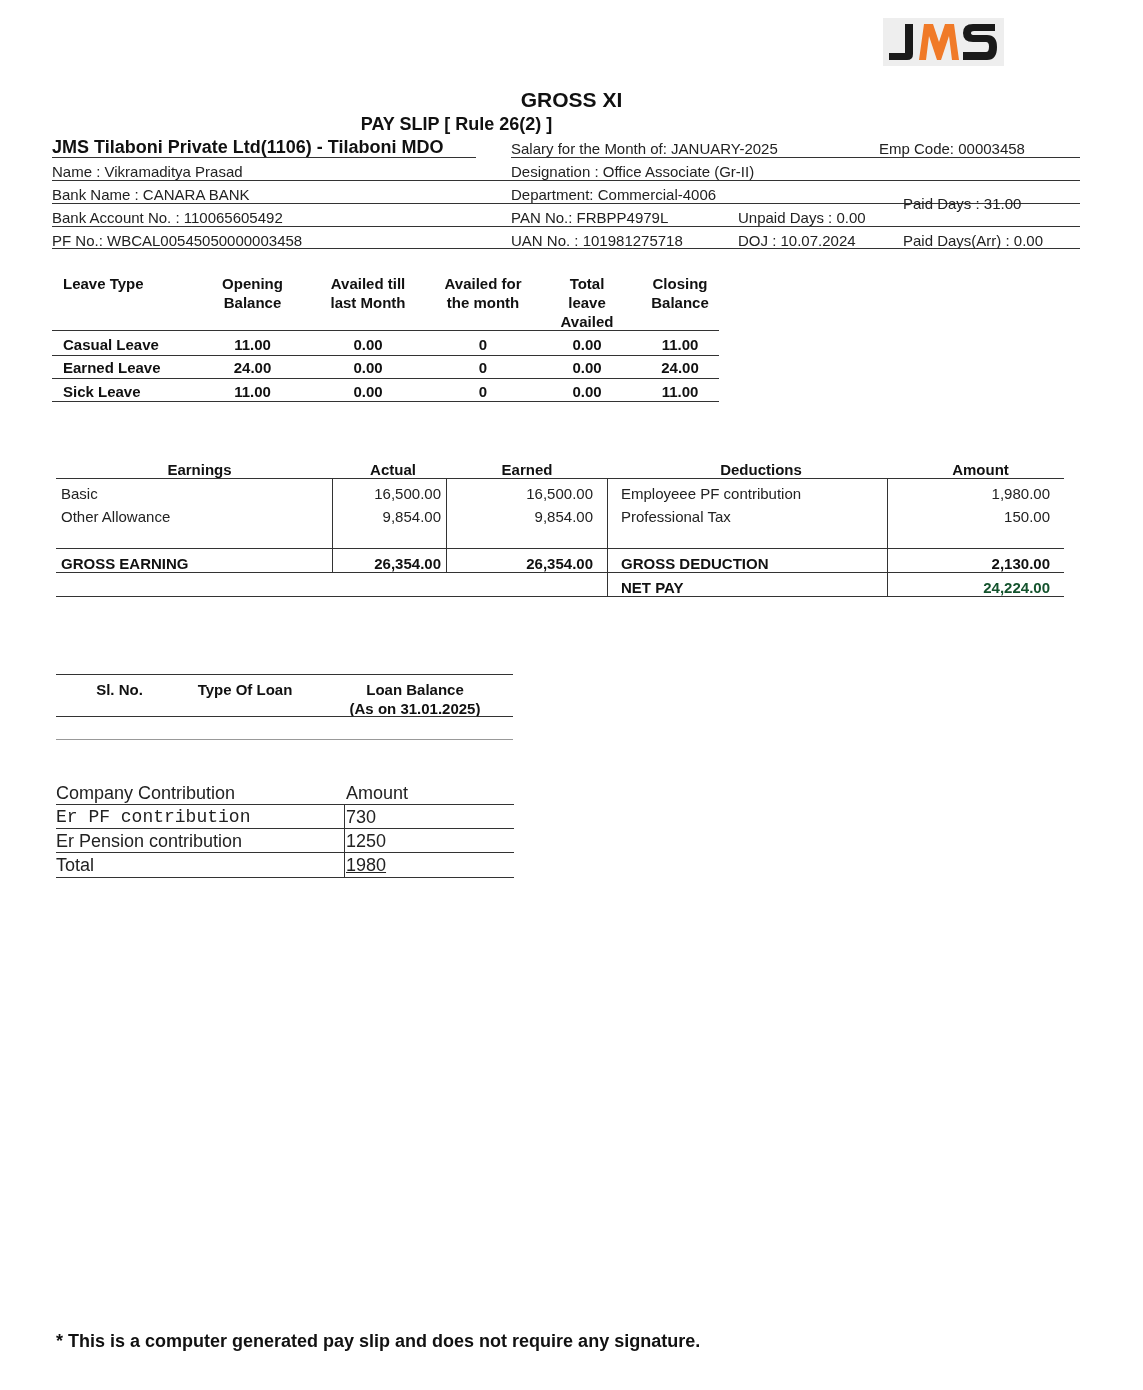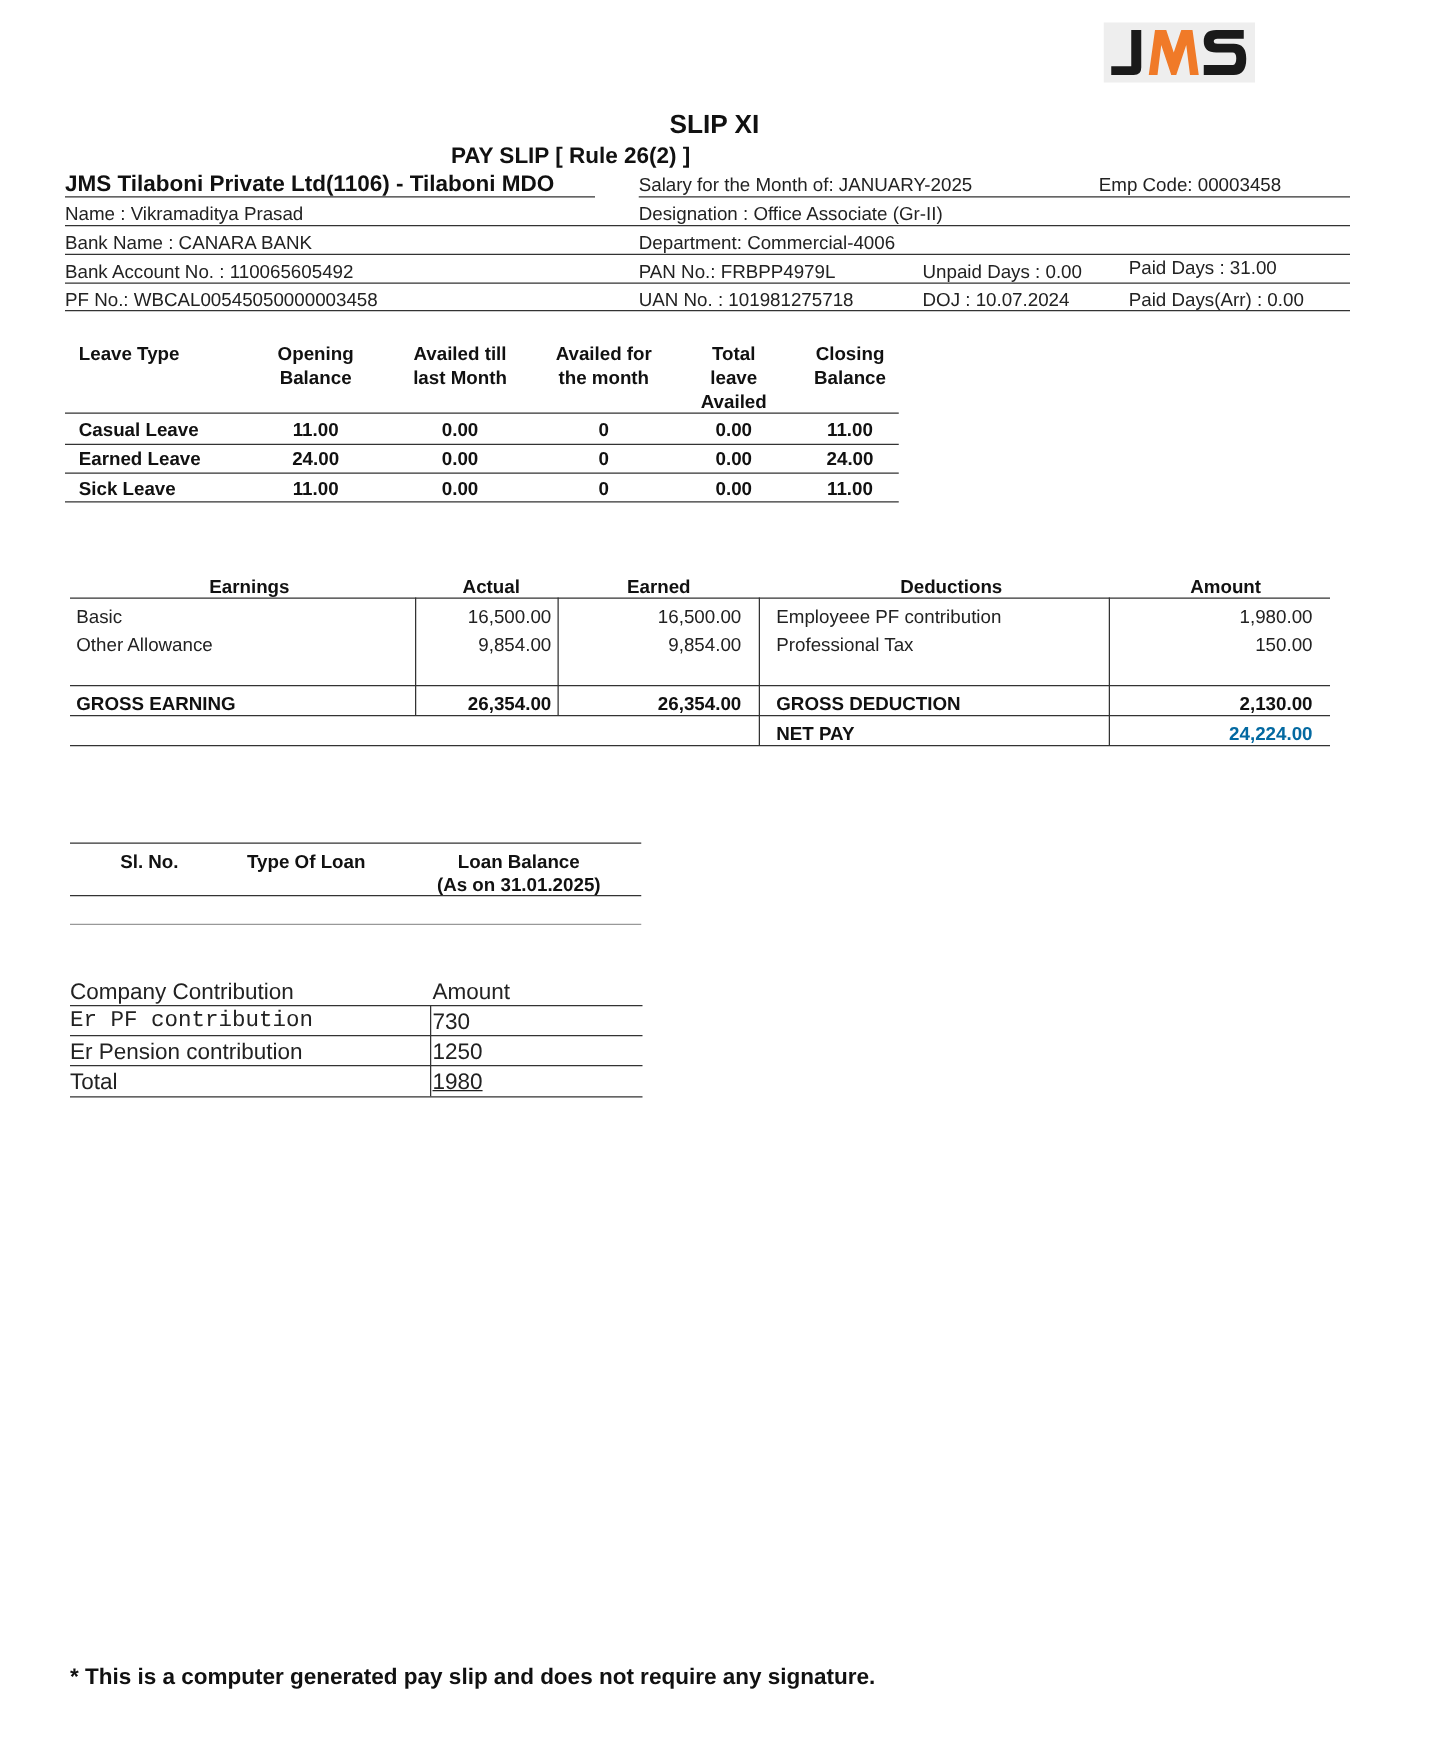--- a/index.html
+++ b/index.html
@@ -37,41 +37,41 @@
   <svg width="121" height="48" viewBox="0 0 121 48">
 
     <path d="M22 6 L30 6 L30 36 Q30 42 24 42 L6 42 L6 35 L22 35 Z" fill="#1a1a1a"></path>
 
     <path d="M36 42 L41 6 L50 6 L56 24 L62 6 L71 6 L76 42 L69 42 L66 18 L58 42 L54 42 L46 18 L43 42 Z" fill="#f07a28"></path>
 
     <path d="M112 6 L90 6 Q80 6 80 15 Q80 24 90 24 L103 24 Q106 24 106 28.5 Q106 34 103 34 L80 34 L80 42 L104 42 Q114 42 114 29 Q114 17 104 17 L91 17 Q88 17 88 15 Q88 13 91 13 L112 13 Z" fill="#1a1a1a"></path>
   </svg>
 </div>
 
-<div class="abs title1">SLIP XI</div>
+<div class="abs title1">GROSS XI</div>
 <div class="abs title2">PAY SLIP [ Rule 26(2) ]</div>
 
 <div class="abs company" style="left:52px; top:137px;">JMS Tilaboni Private Ltd(1106) - Tilaboni MDO</div>
 <div class="abs info" style="left:511px; top:140px;">Salary for the Month of:  JANUARY-2025</div>
 <div class="abs info" style="left:879px; top:140px;">Emp Code:  00003458</div>
 <div class="hl" style="left:52px; width:424px; top:157px;"></div>
 <div class="hl" style="left:511px; width:569px; top:157px;"></div>
 
 <div class="abs info" style="left:52px; top:163px;">Name  :  Vikramaditya Prasad</div>
 <div class="abs info" style="left:511px; top:163px;">Designation : Office Associate (Gr-II)</div>
 <div class="hl" style="left:52px; width:1028px; top:180px;"></div>
 
 <div class="abs info" style="left:52px; top:186px;">Bank Name :  CANARA BANK</div>
 <div class="abs info" style="left:511px; top:186px;">Department: Commercial-4006</div>
 <div class="hl" style="left:52px; width:1028px; top:203px;"></div>
 
 <div class="abs info" style="left:52px; top:209px;">Bank Account No. :  110065605492</div>
 <div class="abs info" style="left:511px; top:209px;">PAN No.: FRBPP4979L</div>
 <div class="abs info" style="left:738px; top:209px;">Unpaid Days :  0.00</div>
-<div class="abs info" style="left:903px; top:206px;">Paid Days : 31.00</div>
+<div class="abs info" style="left:903px; top:195px;">Paid Days : 31.00</div>
 <div class="hl" style="left:52px; width:1028px; top:226px;"></div>
 
 <div class="abs info" style="left:52px; top:232px;">PF No.: WBCAL00545050000003458</div>
 <div class="abs info" style="left:511px; top:232px;">UAN No. : 101981275718</div>
 <div class="abs info" style="left:738px; top:232px;">DOJ : 10.07.2024</div>
 <div class="abs info" style="left:903px; top:232px;text-align:right;">Paid Days(Arr) : 0.00</div>
 <div class="hl" style="left:52px; width:1028px; top:248px;"></div>
 
 <div>
   <div class="abs lt-h" style="left:63px; top:274px; text-align:left;"><span>Leave Type</span></div>
@@ -166,21 +166,21 @@
     <div class="abs er-c r" style="left:890px; width:160px; top:508px;">150.00</div>
   </div>
 
   <div class="abs er-c b" style="left:61px; top:555px; color:#111;">GROSS EARNING</div>
   <div class="abs er-c r b" style="left:335px; width:106px; top:555px; color:#111;">26,354.00</div>
   <div class="abs er-c r b" style="left:449px; width:144px; top:555px; color:#111;">26,354.00</div>
   <div class="abs er-c b" style="left:621px; top:555px; color:#111;">GROSS DEDUCTION</div>
   <div class="abs er-c r b" style="left:890px; width:160px; top:555px; color:#111;">2,130.00</div>
 
   <div class="abs er-c b" style="left:621px; top:579px; color:#111;">NET PAY</div>
-  <div class="abs er-c r b" style="left:890px; width:160px; top:579px; color:#0369a1;">24,224.00</div>
+  <div class="abs er-c r b" style="left:890px; width:160px; top:579px; color:#14532d;">24,224.00</div>
 </div>
 
 <div>
   <div class="hl" style="left:56px; width:457px; top:674px;"></div>
   <div class="abs lt-h" style="left:82px; width:75px; top:680px;">Sl. No.</div>
   <div class="abs lt-h" style="left:180px; width:130px; top:680px;">Type Of  Loan</div>
   <div class="abs lt-h" style="left:330px; width:170px; top:680px;">
     <div>Loan Balance</div>
     <div>(As on 31.01.2025)</div>
   </div>

